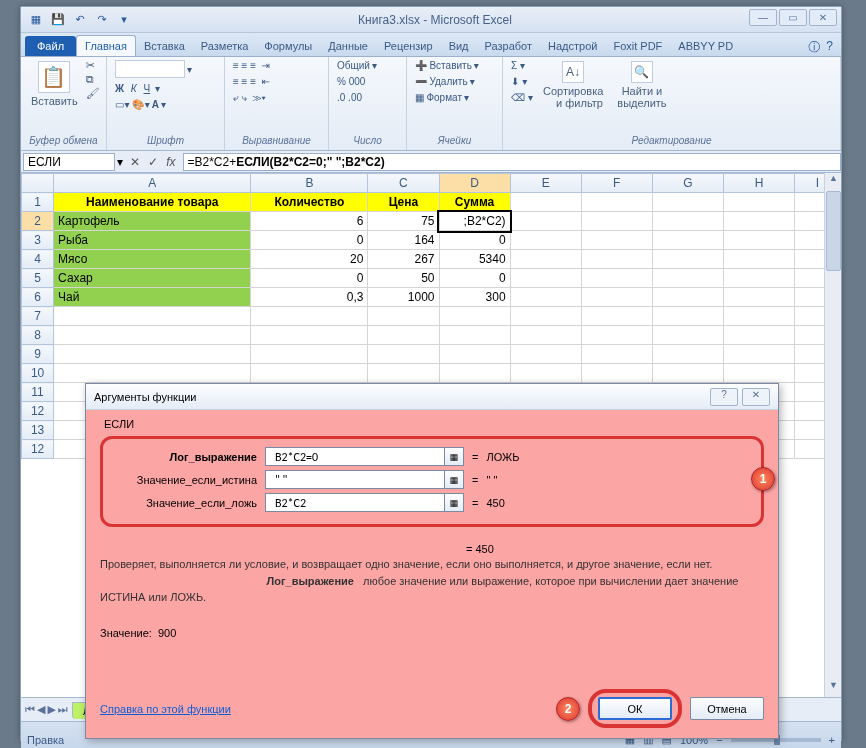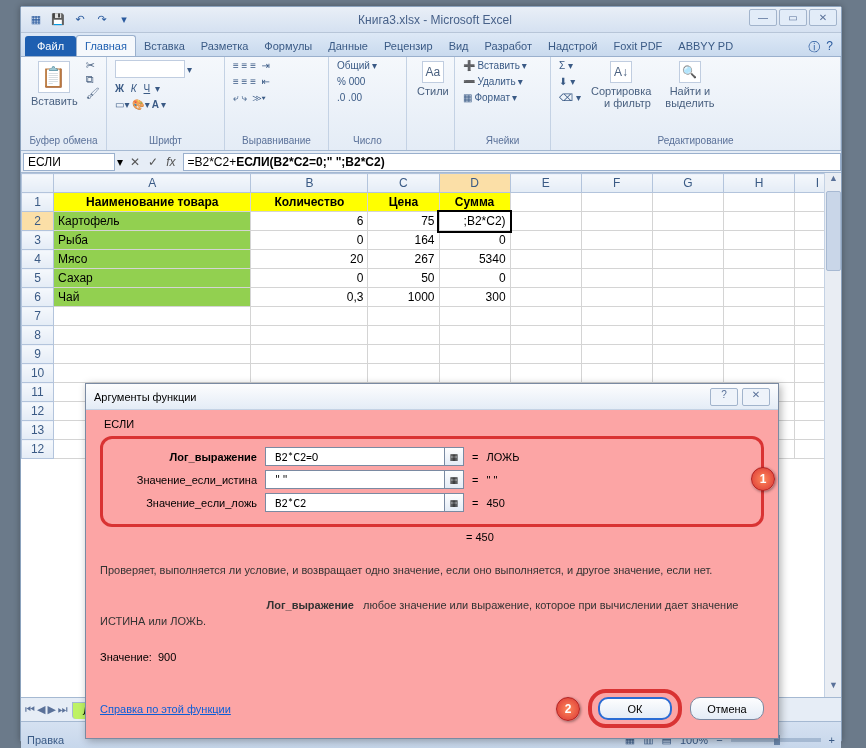--- a/index.html
+++ b/index.html
@@ -12,21 +12,21 @@
 .win-ctrls { position: absolute; right: 4px; top: 2px; display: flex; gap: 2px; }
 .win-ctrls span { width: 28px; height: 17px; border: 1px solid #a2b4cc; background: #e2ecf8; border-radius: 2px; display: flex; align-items: center; justify-content: center; font-size: 10px; color: #5a7199; }
 .tabs { height: 24px; display: flex; align-items: flex-end; background: linear-gradient(#dde8f6,#c9daee); border-bottom: 1px solid #9ab0cd; padding-left: 4px; gap: 0; font-size: 11px; }
 .tab-file { background: #1e5fb1; color: #fff; padding: 4px 12px; border-radius: 3px 3px 0 0; }
 .tab { padding: 4px 8px; color: #3a5a85; cursor: pointer; }
 .tab.active { background: #f5f8fc; border: 1px solid #9ab0cd; border-bottom: none; border-radius: 3px 3px 0 0; color: #1e5fb1; }
 .help-icons { margin-left: auto; display: flex; gap: 6px; padding-right: 8px; color: #2a5a9e; font-size: 12px; }
 .ribbon { height: 94px; background: linear-gradient(#f5f8fc,#e4ecf6); border-bottom: 1px solid #a5b9d2; display: flex; font-size: 11px; color: #4a6180; }
 .rgroup { border-right: 1px solid #c4d2e4; padding: 2px 6px; display: flex; flex-direction: column; justify-content: space-between; }
 .rgroup-body { display: flex; gap: 4px; align-items: flex-start; flex: 1; }
-.rgroup-label { text-align: center; font-size: 10px; color: #5a7199; padding-bottom: 2px; }
+.rgroup-label { text-align: center; font-size: 10px; color: #5a7199; padding-bottom: 2px; font-style: italic; }
 .rstack { display: flex; flex-direction: column; gap: 1px; }
 .rbtn { font-size: 10px; padding: 1px 2px; display: flex; align-items: center; gap: 2px; color: #3a5a85; }
 .big-btn { display: flex; flex-direction: column; align-items: center; gap: 2px; padding: 2px 4px; }
 .icon-box { width: 22px; height: 22px; background: #fff; border: 1px solid #c0cde0; display: flex; align-items: center; justify-content: center; font-size: 12px; }
 .icon-paste { width: 32px; height: 32px; font-size: 20px; }
 .formula-bar { height: 22px; display: flex; align-items: center; border-bottom: 1px solid #a5b9d2; background: #e6edf6; font-size: 12px; }
 .name-box { width: 92px; background: #fff; border: 1px solid #9ab0cd; padding: 1px 4px; margin: 0 2px; }
 .fx-btns { display: flex; gap: 2px; padding: 0 4px; color: #555; }
 .fx-btns span { padding: 0 3px; }
 .fx-input { flex: 1; background: #fff; border: 1px solid #9ab0cd; padding: 1px 4px; font-family: Calibri, sans-serif; }
@@ -64,27 +64,27 @@
 .dialog .body { padding: 8px 14px; }
 .dialog .fname { font-size: 11px; margin-bottom: 6px; margin-left: 4px; }
 .args-box { border: 3px solid #d93333; border-radius: 12px; padding: 8px 10px; position: relative; }
 .arg-row { display: flex; align-items: center; margin-bottom: 4px; }
 .arg-label { width: 152px; text-align: right; padding-right: 8px; }
 .arg-label.bold { font-weight: bold; }
 .arg-input { width: 180px; height: 19px; border: 1px solid #7a8aa2; background: #fff; padding: 0 9px; font-family: Calibri; font-size: 12px; }
 .arg-sel { width: 20px; height: 19px; border: 1px solid #7a8aa2; background: linear-gradient(#fdfdfe,#e4ecf6); margin-left: -1px; display: flex; align-items: center; justify-content: center; font-size: 9px; }
 .arg-eq { padding: 0 8px; }
 .callout { position: absolute; width: 24px; height: 24px; border-radius: 50%; background: radial-gradient(#ff8a5c,#d93333); border: 1px solid #b02222; color: #fff; font-weight: bold; display: flex; align-items: center; justify-content: center; font-size: 12px; box-shadow: 1px 1px 3px rgba(0,0,0,.4); }
-.result-line { text-align: left; padding-left: 366px; margin-top: 4px; }
-.desc { margin-top: 20px; line-height: 1.4; color: #333; }
+.result-line { text-align: left; padding-left: 366px; margin-top: 16px; }
+.desc { margin-top: 2px; line-height: 1.4; color: #333; }
 .desc .lbl { font-weight: bold; display: inline-block; width: 260px; text-align: right; padding-right: 6px; }
 .dialog .footer { position: absolute; bottom: 10px; left: 14px; right: 14px; display: flex; align-items: center; }
 .link { color: #0b5ed7; text-decoration: underline; cursor: pointer; }
 .dlg-btns { margin-left: auto; display: flex; gap: 8px; align-items: center; }
-.dlg-btn { width: 74px; height: 23px; border: 1px solid #7a8aa2; background: linear-gradient(#fdfdfe,#e4ecf6); border-radius: 10px; font-size: 11px; }
+.dlg-btn { width: 74px; height: 23px; border: 1px solid #7a8aa2; background: linear-gradient(#fdfdfe,#e4ecf6); border-radius: 2px; font-size: 11px; }
 .dlg-btn.ok { border: 2px solid #2a6cd4; }
 .ok-ring { border: 4px solid #d93333; border-radius: 18px; padding: 4px 6px; display: inline-flex; }
 .val-line { margin-top: 22px; }
 </style>
 </head>
 <body>
 
 <div class="window">
   <div class="titlebar">
     <div class="qat">
@@ -159,29 +159,20 @@
     <div class="rgroup" style="width:78px">
       <div class="rgroup-body">
         <div class="rstack" style="gap:3px">
           <div class="rbtn"><span>Общий</span>▾</div>
           <div class="rbtn">% 000</div>
           <div class="rbtn">.0 .00</div>
         </div>
       </div>
       <div class="rgroup-label">Число</div>
     </div>
-    <div class="rgroup" style="width:48px">
-      <div class="rgroup-body">
-        <div class="big-btn">
-          <div class="icon-box">Aа</div>
-          <span>Стили</span>
-        </div>
-      </div>
-      <div class="rgroup-label"></div>
-    </div>
     <div class="rgroup" style="width:96px">
       <div class="rgroup-body">
         <div class="rstack" style="gap:3px">
           <div class="rbtn">➕ <span>Вставить</span>▾</div>
           <div class="rbtn">➖ <span>Удалить</span>▾</div>
           <div class="rbtn">▦ <span>Формат</span>▾</div>
         </div>
       </div>
       <div class="rgroup-label">Ячейки</div>
     </div>

